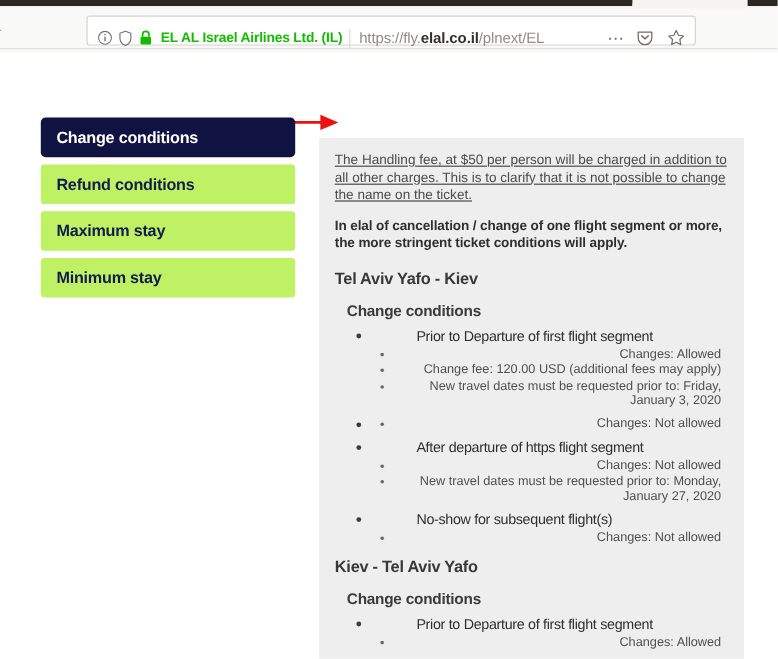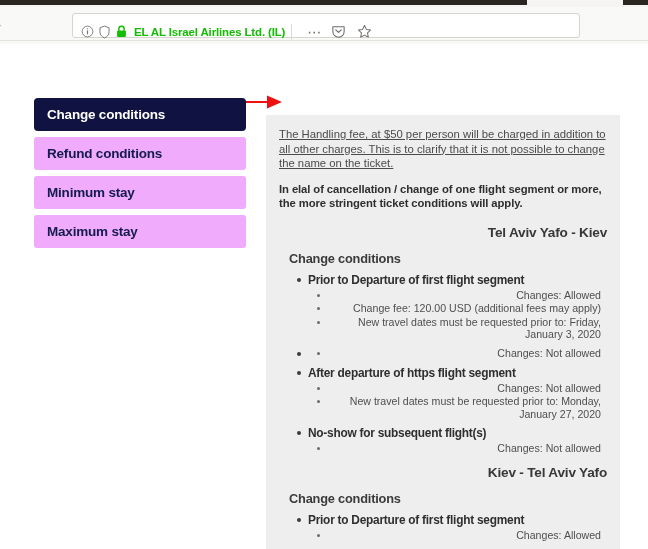--- a/index.html
+++ b/index.html
@@ -181,21 +181,21 @@
     top: 54px;
     width: 212px;
   }
   .cond-btn {
     display: flex;
     align-items: center;
     height: 33px;
     margin-bottom: 6px;
     padding: 0 0 0 13px;
     border-radius: 3px;
-    background: #f0abfc;
+    background: #bef264;
     box-sizing: border-box;
     cursor: pointer;
   }
   .cond-btn .cond-label {
     font-size: 13.5px;
     font-weight: bold;
     color: #141b4d;
     letter-spacing: -0.2px;
   }
   .cond-btn.active {
@@ -230,21 +230,20 @@
     font-weight: bold;
     margin: 0 0 14px 0;
     letter-spacing: -0.1px;
   }
   .route-heading {
     font-size: 13.6px;
     font-weight: bold;
     color: #383838;
     margin: 0 0 11px 0;
     letter-spacing: -0.2px;
-    text-align: right;
   }
   .section-heading {
     font-size: 12.8px;
     font-weight: bold;
     color: #3b3b3b;
     margin: 0 0 7px 10px;
     letter-spacing: -0.2px;
   }
   ul.lvl1 {
     list-style: none;
@@ -259,24 +258,25 @@
     content: "";
     position: absolute;
     left: -11px;
     top: 5px;
     width: 4px; height: 4px;
     border-radius: 50%;
     background: #3b3b3b;
   }
   .item-title {
     font-size: 11.9px;
-    font-weight: bold;
+    font-weight: normal;
     color: #2f2f2f;
     line-height: 15px;
     letter-spacing: -0.25px;
+    margin-left: 39px;
   }
   ul.lvl2 {
     list-style: none;
     margin: 1px 0 6px 0;
     padding: 0 0 0 17px;
   }
   ul.lvl2 > li {
     position: relative;
     font-size: 10.6px;
     line-height: 12.6px;
@@ -332,20 +332,21 @@
           <svg width="11" height="13" viewBox="0 0 12 14" aria-hidden="true">
             <path d="M3.1 6.1 V4.1 a2.9 2.9 0 0 1 5.8 0 V6.1" fill="none" stroke="#12bc00" stroke-width="1.6"></path>
             <rect x="1.2" y="6" width="9.6" height="7.1" rx="1.1" fill="#12bc00"></rect>
           </svg>
         </span>
         <span class="identity-label">EL AL Israel Airlines Ltd. (IL)</span>
       </span>
 
       <span class="ub-sep"></span>
 
+      <span class="url-text"><span class="scheme">https://</span><span class="scheme">fly.</span><span class="host-strong">elal.co.il</span><span class="scheme">/plnext/EL</span></span>
 
       <span class="ub-actions">
         <span class="ellipsis-icon">⋯</span>
         <span class="ub-icon">
           <svg width="15" height="15" viewBox="0 0 17 17" aria-hidden="true">
             <path d="M2.1 3.2 h12.8 v5.2 c0 3.8 -2.9 6.6 -6.4 6.6 s-6.4 -2.8 -6.4 -6.6 z" fill="none" stroke="#6f6c69" stroke-width="1.2" stroke-linejoin="round"></path>
             <path d="M5.4 6.6 L8.5 9.5 L11.6 6.6" fill="none" stroke="#6f6c69" stroke-width="1.35" stroke-linecap="round" stroke-linejoin="round"></path>
           </svg>
         </span>
         <span class="ub-icon">
@@ -369,24 +370,24 @@
   </svg>
 
   <div class="sidebar">
     <div class="cond-btn active">
       <span class="cond-label">Change conditions</span>
     </div>
     <div class="cond-btn">
       <span class="cond-label">Refund conditions</span>
     </div>
     <div class="cond-btn">
-      <span class="cond-label">Minimum stay</span>
+      <span class="cond-label">Maximum stay</span>
     </div>
     <div class="cond-btn">
-      <span class="cond-label">Maximum stay</span>
+      <span class="cond-label">Minimum stay</span>
     </div>
   </div>
 
   <div class="conditions-panel">
     <p class="intro-p">The Handling fee, at $50 per person will be charged in addition to all other charges. This is to clarify that it is not possible to change the name on the ticket.</p>
     <p class="intro-bold">In elal of cancellation / change of one flight segment or more, the more stringent ticket conditions will apply.</p>
     <div id="routes-container">
         <div class="route-block">
           <div class="route-heading">Tel Aviv Yafo - Kiev</div>
           <div class="section-heading">Change conditions</div>

